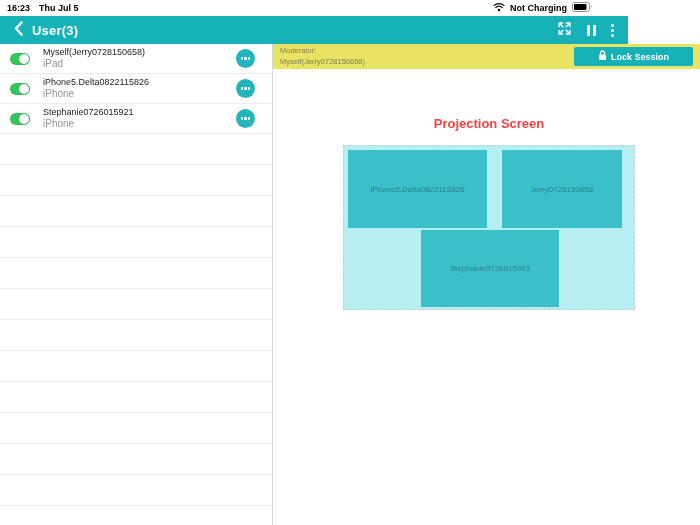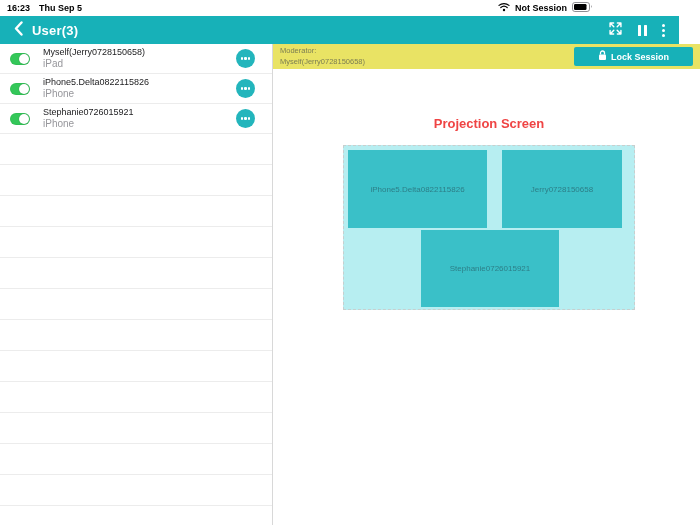--- a/index.html
+++ b/index.html
@@ -8,21 +8,21 @@
 
   
   .status-bar{position:absolute;left:0;top:0;width:600px;height:16px;background:#fff;
               display:flex;align-items:center;justify-content:space-between;
               padding:0 7px;box-sizing:border-box;font-size:9px;font-weight:bold;color:#000;}
   .status-left{display:flex;align-items:center;gap:9px;}
   .status-right{display:flex;align-items:center;gap:5px;}
   .batt{display:inline-block;}
 
   
-  .app-header{position:absolute;left:0;top:16px;width:679px;height:28px;background:#17b1b8;
+  .app-header{position:absolute;left:0;top:16px;width:628px;height:28px;background:#17b1b8;
               display:flex;align-items:center;color:#fff;box-sizing:border-box;padding:0 14px;}
   .back-btn{display:flex;align-items:center;cursor:pointer;}
   .app-title{font-size:13px;font-weight:bold;margin-left:9px;letter-spacing:.2px;}
   .header-actions{margin-left:auto;display:flex;align-items:center;gap:15px;}
   .icon-btn{display:flex;align-items:center;justify-content:center;cursor:pointer;}
   .pause-icon{display:flex;gap:3px;}
   .pause-icon i{display:block;width:3px;height:11px;background:#fff;border-radius:0.5px;}
   .kebab-icon{display:flex;flex-direction:column;gap:2px;}
   .kebab-icon i{display:block;width:3px;height:3px;border-radius:50%;background:#fff;}
 
@@ -61,31 +61,31 @@
   .tile-2{left:77px;top:84px;width:138px;height:77px;}
 </style>
 </head>
 <body>
 
 <div class="screen">
 
   <div class="status-bar">
     <div class="status-left">
       <span>16:23</span>
-      <span>Thu Sep 5</span>
+      <span>Thu Jul 5</span>
     </div>
     <div class="status-right">
       <span>
         <svg width="12" height="10" viewBox="0 0 12 10">
           <path d="M1 3.4 C3.8 0.9 8.2 0.9 11 3.4" fill="none" stroke="#000" stroke-width="1.2" stroke-linecap="round"></path>
           <path d="M2.8 5.5 C4.7 3.9 7.3 3.9 9.2 5.5" fill="none" stroke="#000" stroke-width="1.2" stroke-linecap="round"></path>
           <circle cx="6" cy="8" r="1.2" fill="#000"></circle>
         </svg>
       </span>
-      <span>Not Session</span>
+      <span>Not Charging</span>
       <span class="batt">
         <svg width="21" height="10" viewBox="0 0 21 10">
           <rect x="0.5" y="0.5" width="17" height="9" rx="2.4" fill="none" stroke="#8e8e93"></rect>
           <rect x="2" y="2" width="12.5" height="6" rx="1.2" fill="#000"></rect>
           <path d="M19 3.2 c1 .4 1 2.2 0 2.6 z" fill="#8e8e93"></path>
         </svg>
       </span>
     </div>
   </div>
 

